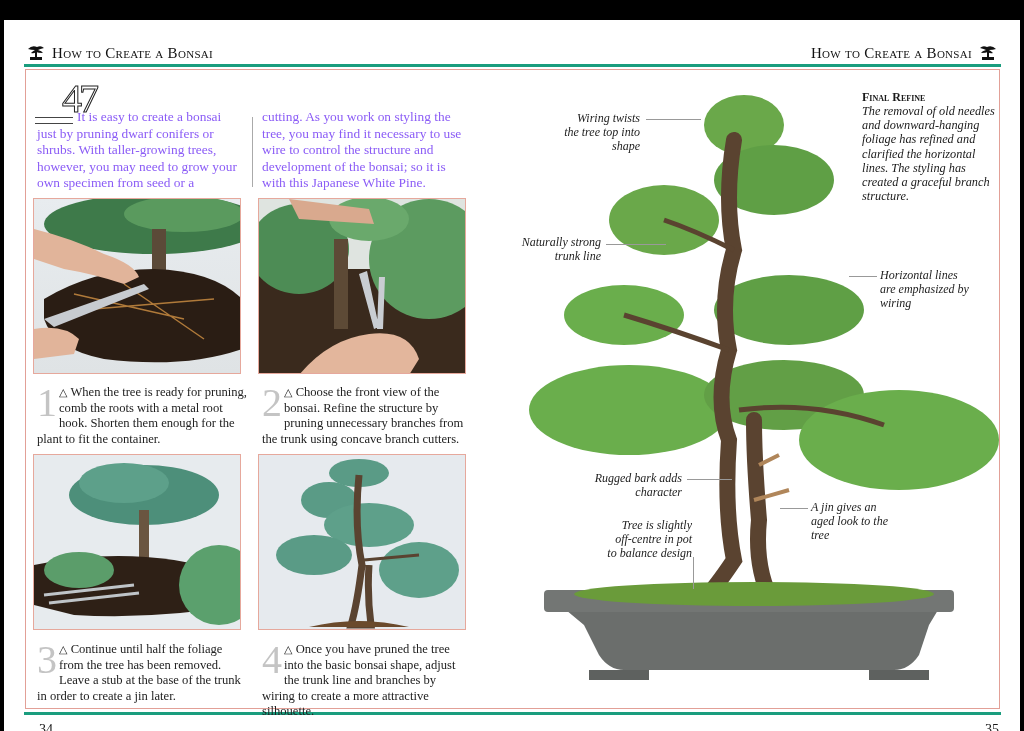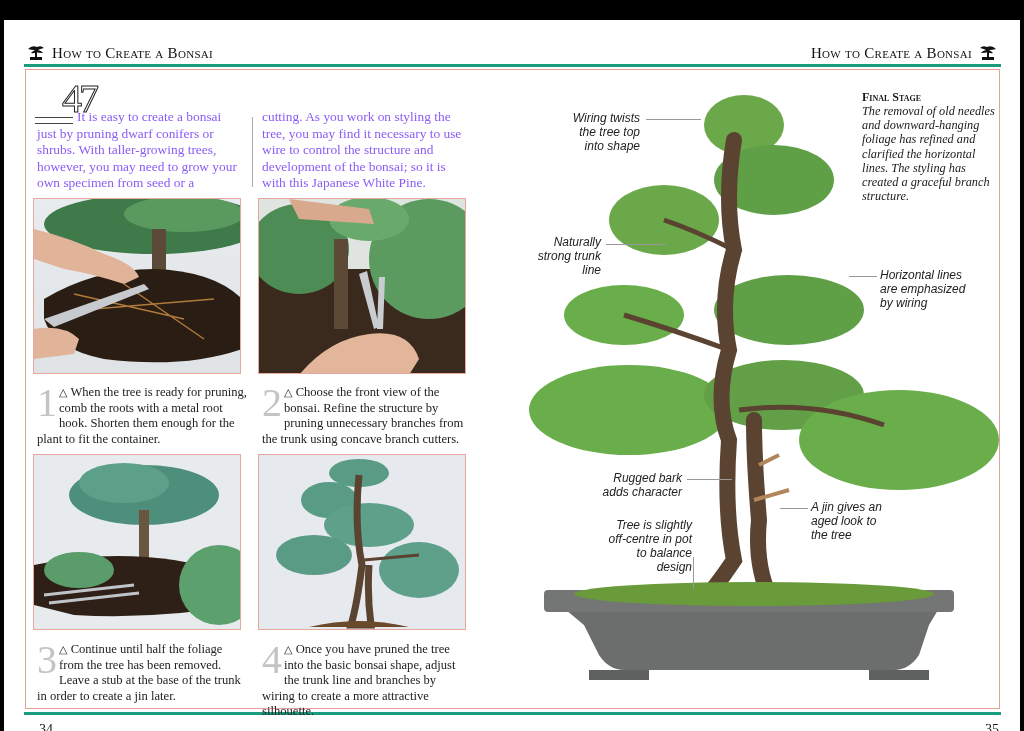--- a/index.html
+++ b/index.html
@@ -51,21 +51,21 @@
     font-family:"Liberation Serif",serif;
   }
   .tri { font-size:11px; }
 
   .final-stage {
     position:absolute; left:858px; top:70px; width:140px; font-family:"Liberation Serif",serif;
   }
   .final-stage .fs-title { font-variant:small-caps; font-weight:bold; font-size:12px; line-height:14px; }
   .final-stage .fs-body { font-style:italic; font-size:12.3px; line-height:14.2px; }
 
-  .callout { position:absolute; font-style:italic; font-size:12px; line-height:14px; font-family:Liberation Sans, sans-serif; color:#222; }
+  .callout { position:absolute; font-style:italic; font-size:12px; line-height:14px; font-family:Liberation Serif, serif; color:#222; }
   .callout.right-align { text-align:right; }
   .leader { position:absolute; height:1px; background:#999; }
   .leader-v { position:absolute; width:1px; background:#999; }
 </style>
 </head>
 <body>
 
 <div class="spread">
 
   <div class="running-head left">
@@ -189,21 +189,21 @@
     <path d="M240 420 L275 410 M245 385 L265 375" stroke="#b0865a" stroke-width="4"></path>
 
     <path d="M40 520 L430 520 L415 545 L405 575 Q395 590 380 590 L110 590 Q95 590 85 575 L70 545Z" fill="#6b6e6c"></path>
     <rect x="30" y="510" width="410" height="22" rx="4" fill="#737674"></rect>
     <ellipse cx="240" cy="514" rx="180" ry="12" fill="#6a9b3a"></ellipse>
     <rect x="75" y="590" width="60" height="10" fill="#5e615f"></rect>
     <rect x="355" y="590" width="60" height="10" fill="#5e615f"></rect>
   </svg>
 
   <div class="final-stage">
-    <div class="fs-title">Final Stage</div>
+    <div class="fs-title">Final Refine</div>
     <div class="fs-body">The removal of old needles and downward-hanging foliage has refined and clarified the horizontal lines. The styling has created a graceful branch structure.</div>
   </div>
 
   <div class="callout right-align" style="left:560px; top:91px; width:76px;">Wiring twists the tree top into shape</div>
   <div class="leader" style="left:642px; top:99px; width:55px;"></div>
 
   <div class="callout right-align" style="left:515px; top:215px; width:82px;">Naturally strong trunk line</div>
   <div class="leader" style="left:602px; top:224px; width:60px;"></div>
 
   <div class="callout" style="left:876px; top:248px; width:95px;">Horizontal lines are emphasized by wiring</div>

